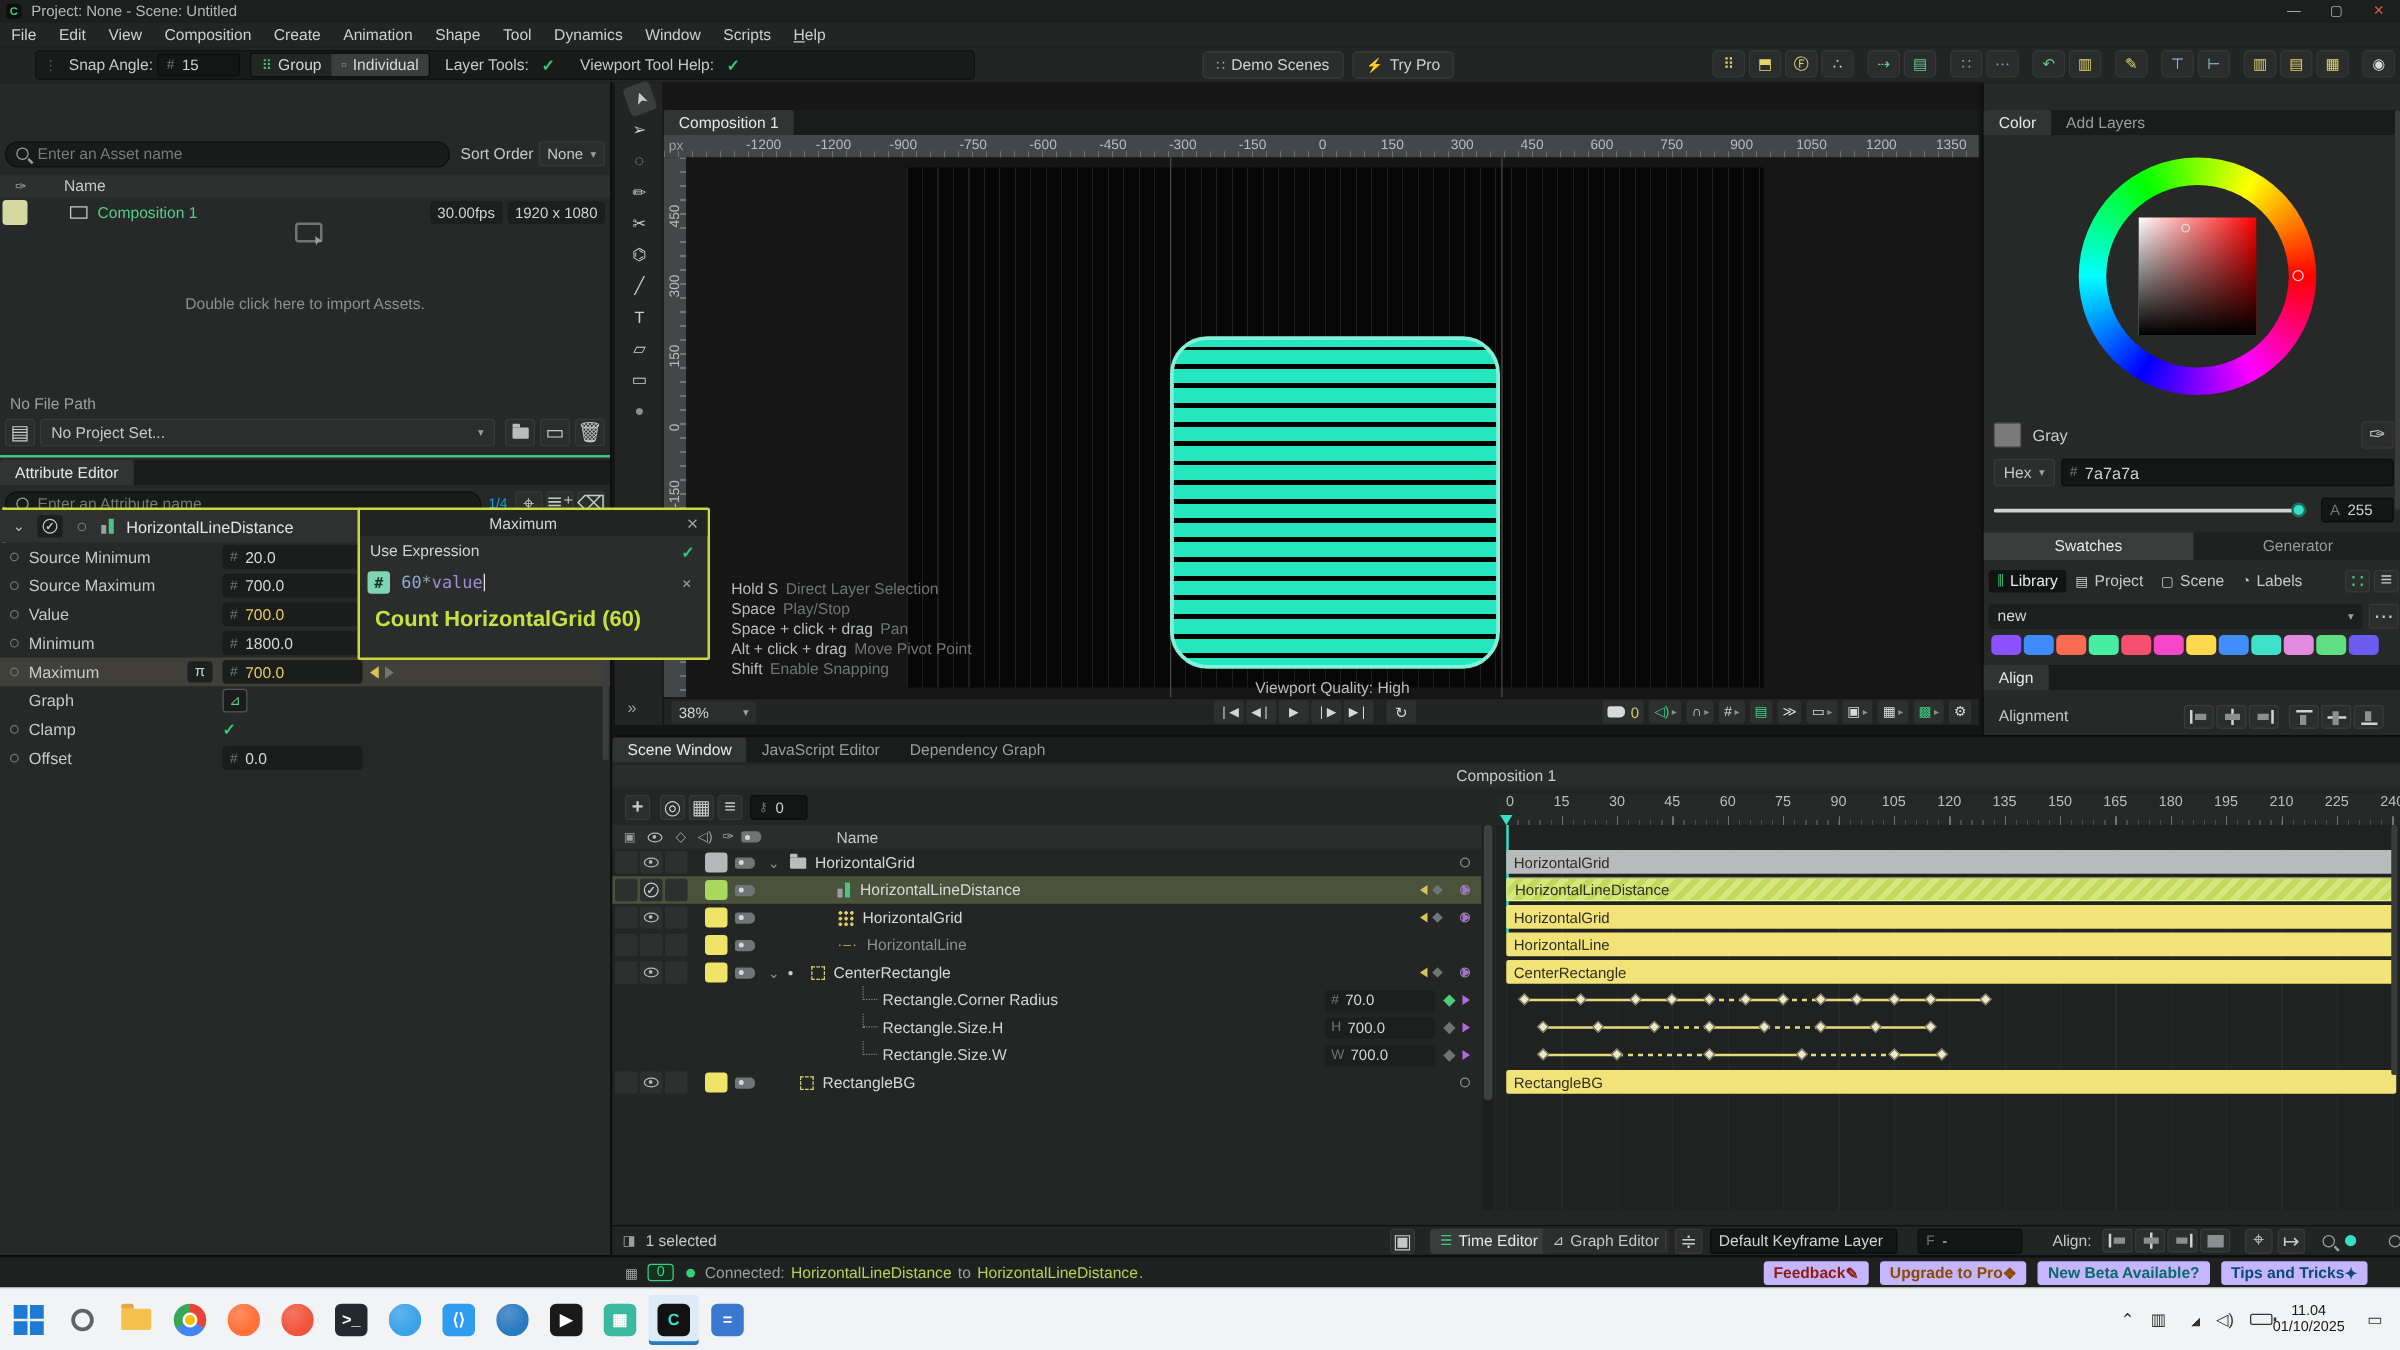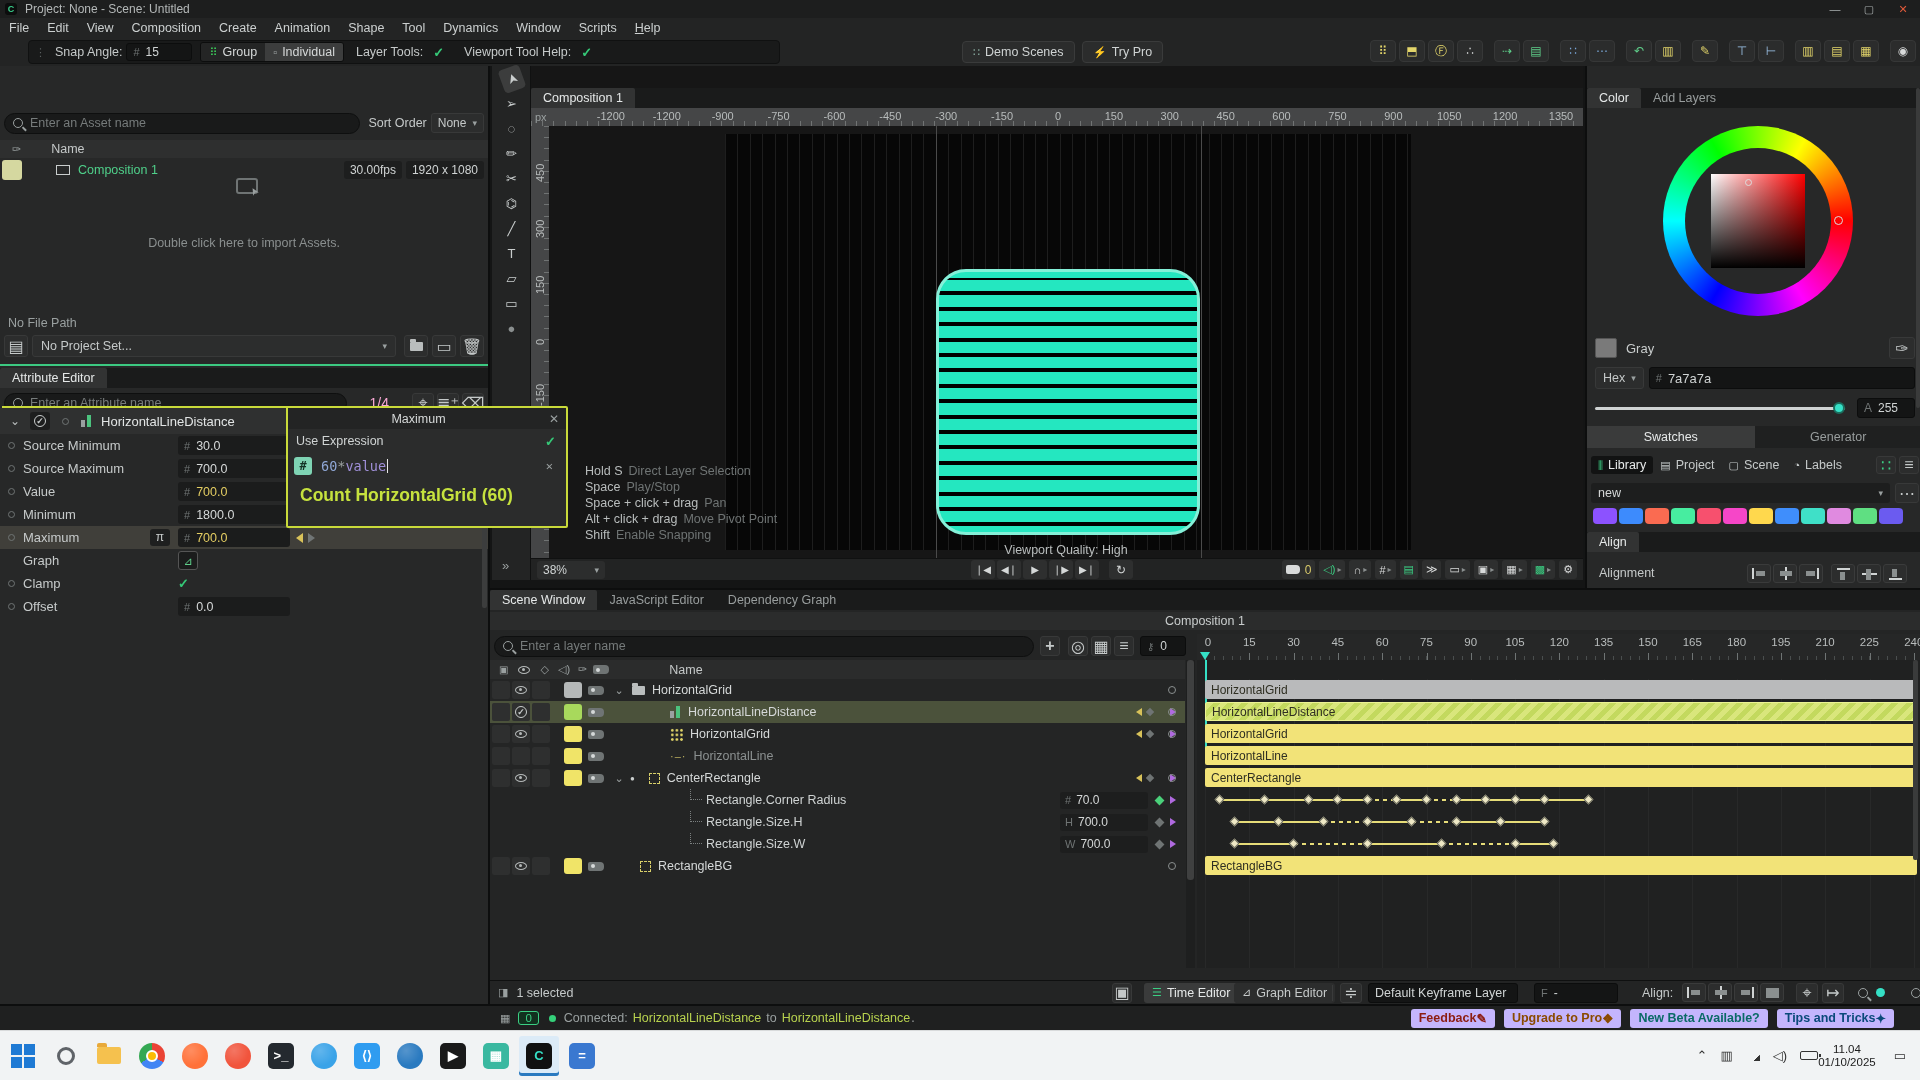--- a/index.html
+++ b/index.html
@@ -362,21 +362,21 @@
   <div id="green-divider"></div>
 
   <div id="attr-tabs" class="tabbar">
     <span class="ptab on">Attribute Editor</span>
   </div>
   <div id="attr-search-row">
     <span class="search" style="flex:1">
       <span class="mag"></span>
       <span class="ph">Enter an Attribute name</span>
     </span>
-    <span style="color:#f9a8d4;font-size:14px;margin:0 23px">1/4</span>
+    <span style="color:#0ea5e9;font-size:11px;margin:0 6px">1/4</span>
     <span class="sq-btn" style="width:22px;height:20px">⌖</span>
     <span class="sq-btn" style="width:22px;height:20px;margin-left:3px">≣⁺</span>
     <span class="sq-btn" style="width:22px;height:20px;margin-left:3px">⌫</span>
   </div>
   <div id="attr-hl-top"></div>
   <div id="attr-hl-left"></div>
   <div id="attr-rows">
       <div class="attr-row" style="background: rgb(47, 48, 48); height: 26px;">
         <div style="color: rgb(185, 189, 189); margin-left: 10px; font-size: 12px;">⌄</div>
         <div style="width: 20px; height: 18px; background: rgb(29, 30, 30); border-radius: 3px; margin-left: 10px; display: flex; align-items: center; justify-content: center;">
@@ -384,21 +384,21 @@
         </div>
         <div class="dotc" style="margin-left: 12px;"></div>
         <div class="bars2" style="margin-left: 12px;"></div>
         <div style="color: rgb(226, 229, 229); font-size: 13px; margin-left: 9px;">HorizontalLineDistance</div>
       </div>
       <div class="attr-row">
         <div class="dotc"></div>
         <div class="attr-label">Source Minimum</div>
         <div class="attr-field">
           <div class="hash">#</div>
-          <div class="aval">30.0</div>
+          <div class="aval">20.0</div>
         </div>
       </div>
       <div class="attr-row">
         <div class="dotc"></div>
         <div class="attr-label">Source Maximum</div>
         <div class="attr-field">
           <div class="hash">#</div>
           <div class="aval">700.0</div>
         </div>
         <div class="tri-r mag2"></div>
@@ -765,24 +765,20 @@
 
 <div id="bottom-panel" class="abs">
   <div id="bp-tabs" class="tabbar">
     <span class="ptab on">Scene Window</span>
     <span class="ptab">JavaScript Editor</span>
     <span class="ptab">Dependency Graph</span>
   </div>
   <div id="comp-hdr">Composition 1</div>
 
   <div id="layer-search-row">
-    <span class="search" style="flex:1">
-      <span class="mag"></span>
-      <span class="ph">Enter a layer name</span>
-    </span>
     <span class="sq-btn" style="width:20px;height:20px;margin-left:6px;font-weight:bold">+</span>
     <span class="sq-btn" style="width:20px;height:20px;margin-left:8px">◎</span>
     <span class="sq-btn" style="width:20px;height:20px;margin-left:3px">▦</span>
     <span class="sq-btn" style="width:20px;height:20px;margin-left:3px">≡</span>
     <span class="tb-field" style="width:46px;height:20px;margin-left:6px">
       <span class="hash" style="font-size:10px">⚷︎</span>
       <span class="fval">0</span>
     </span>
   </div>
 

